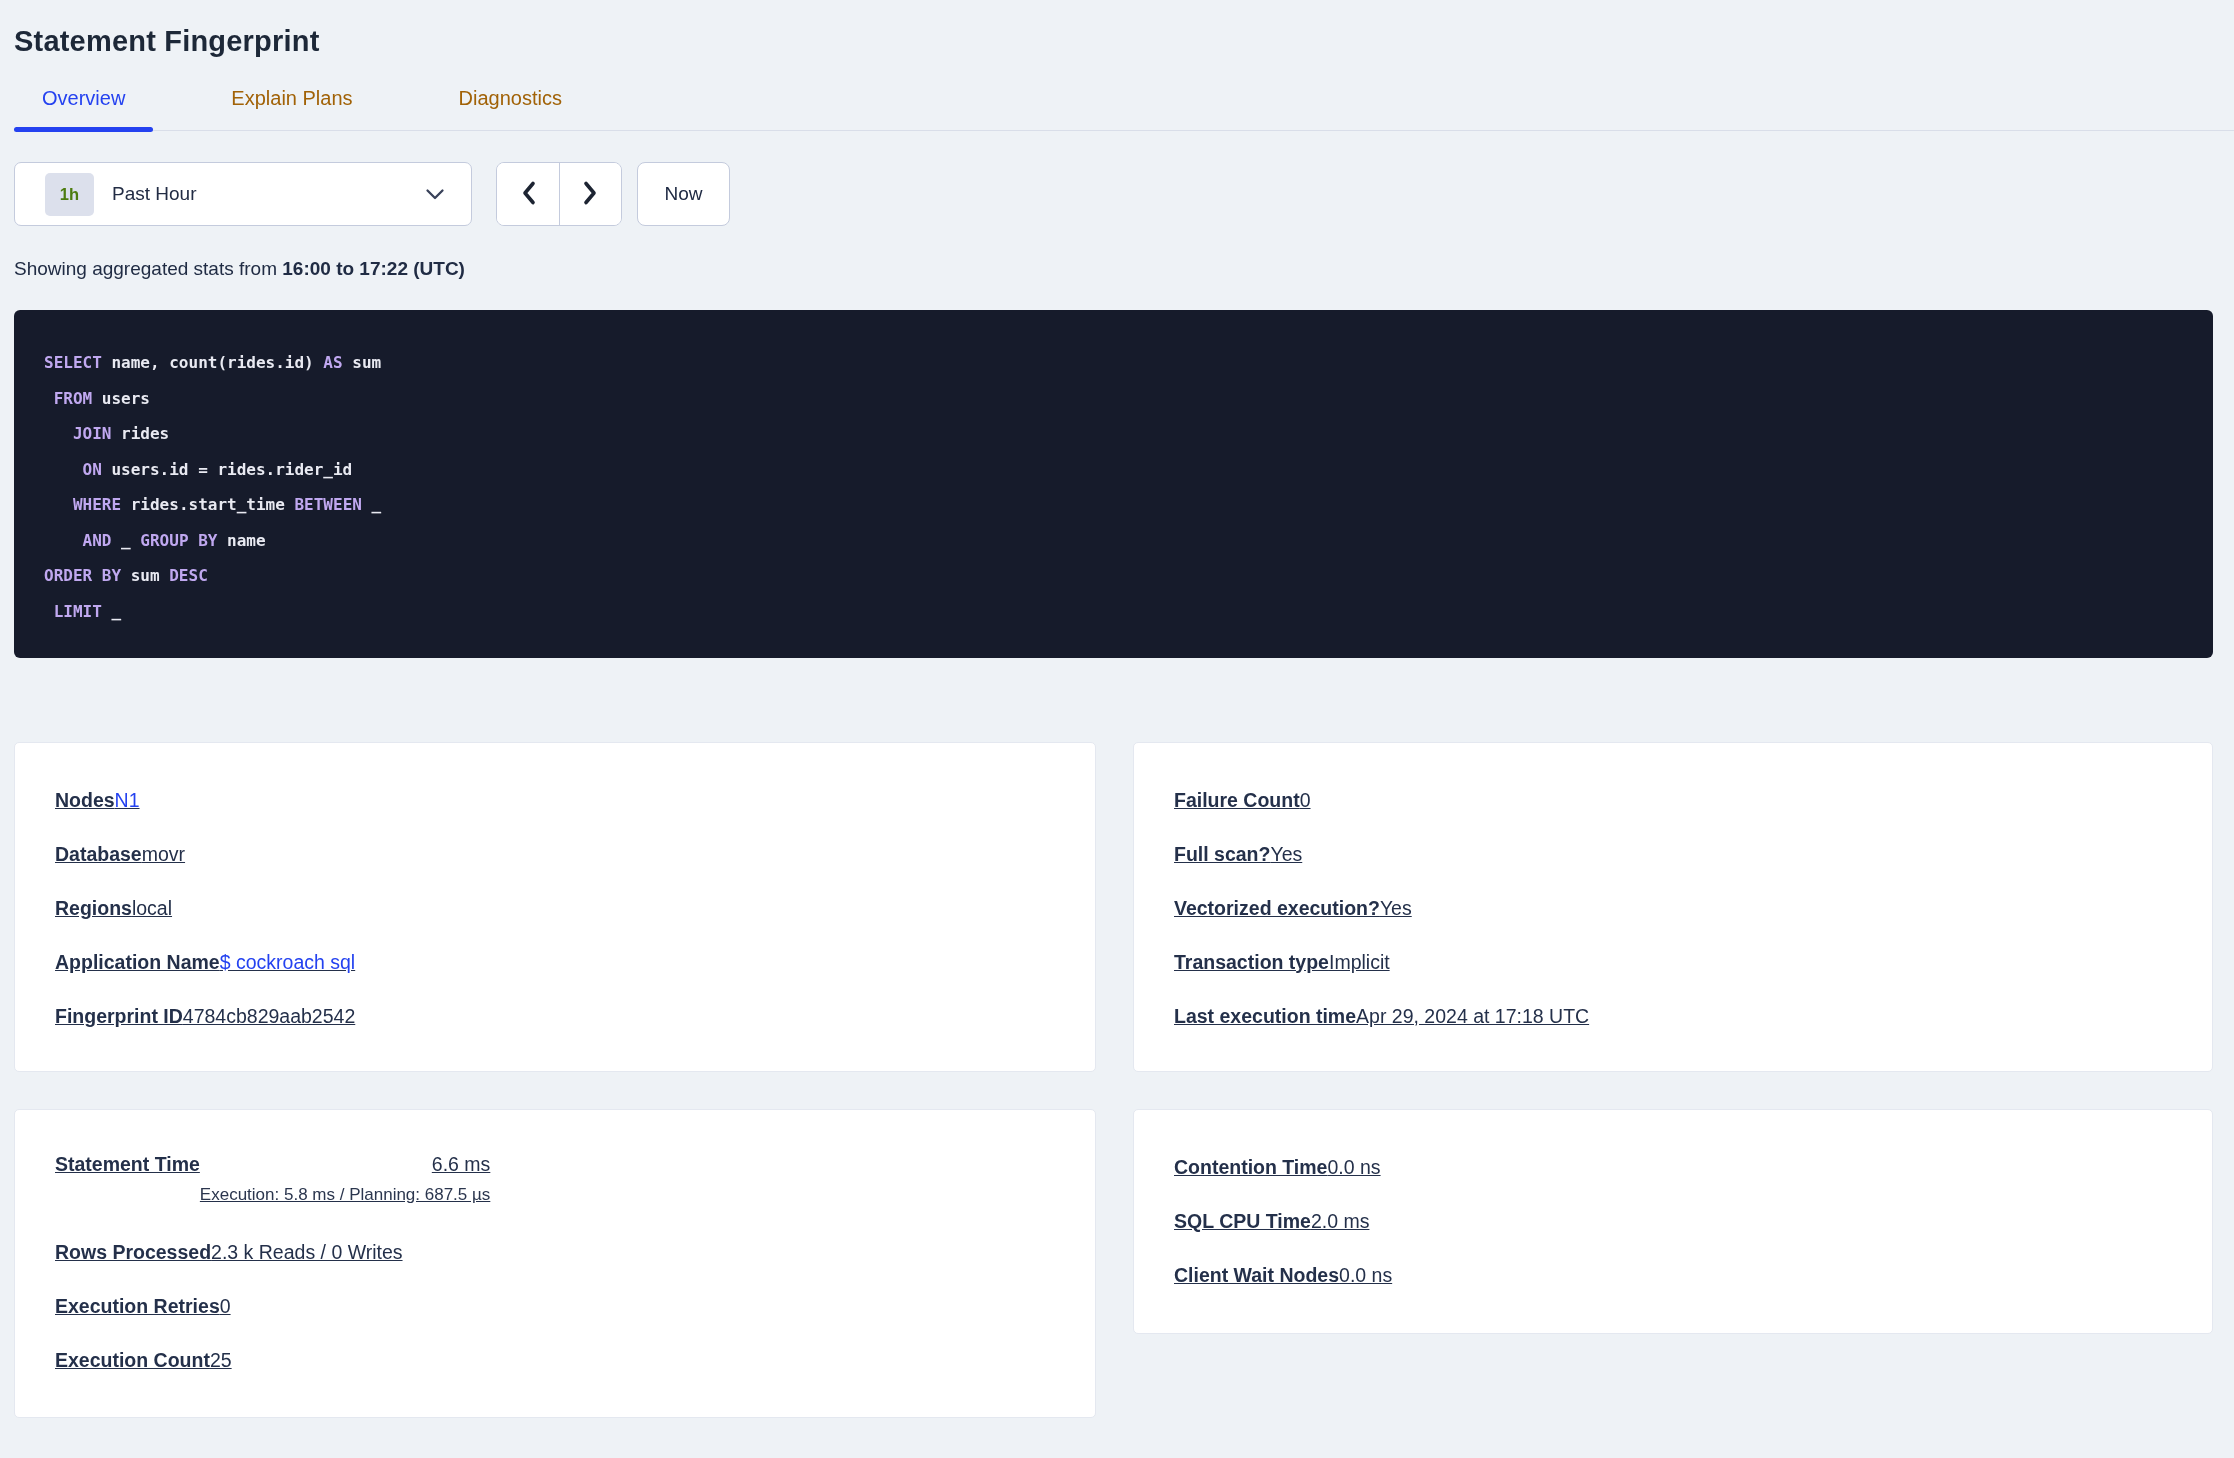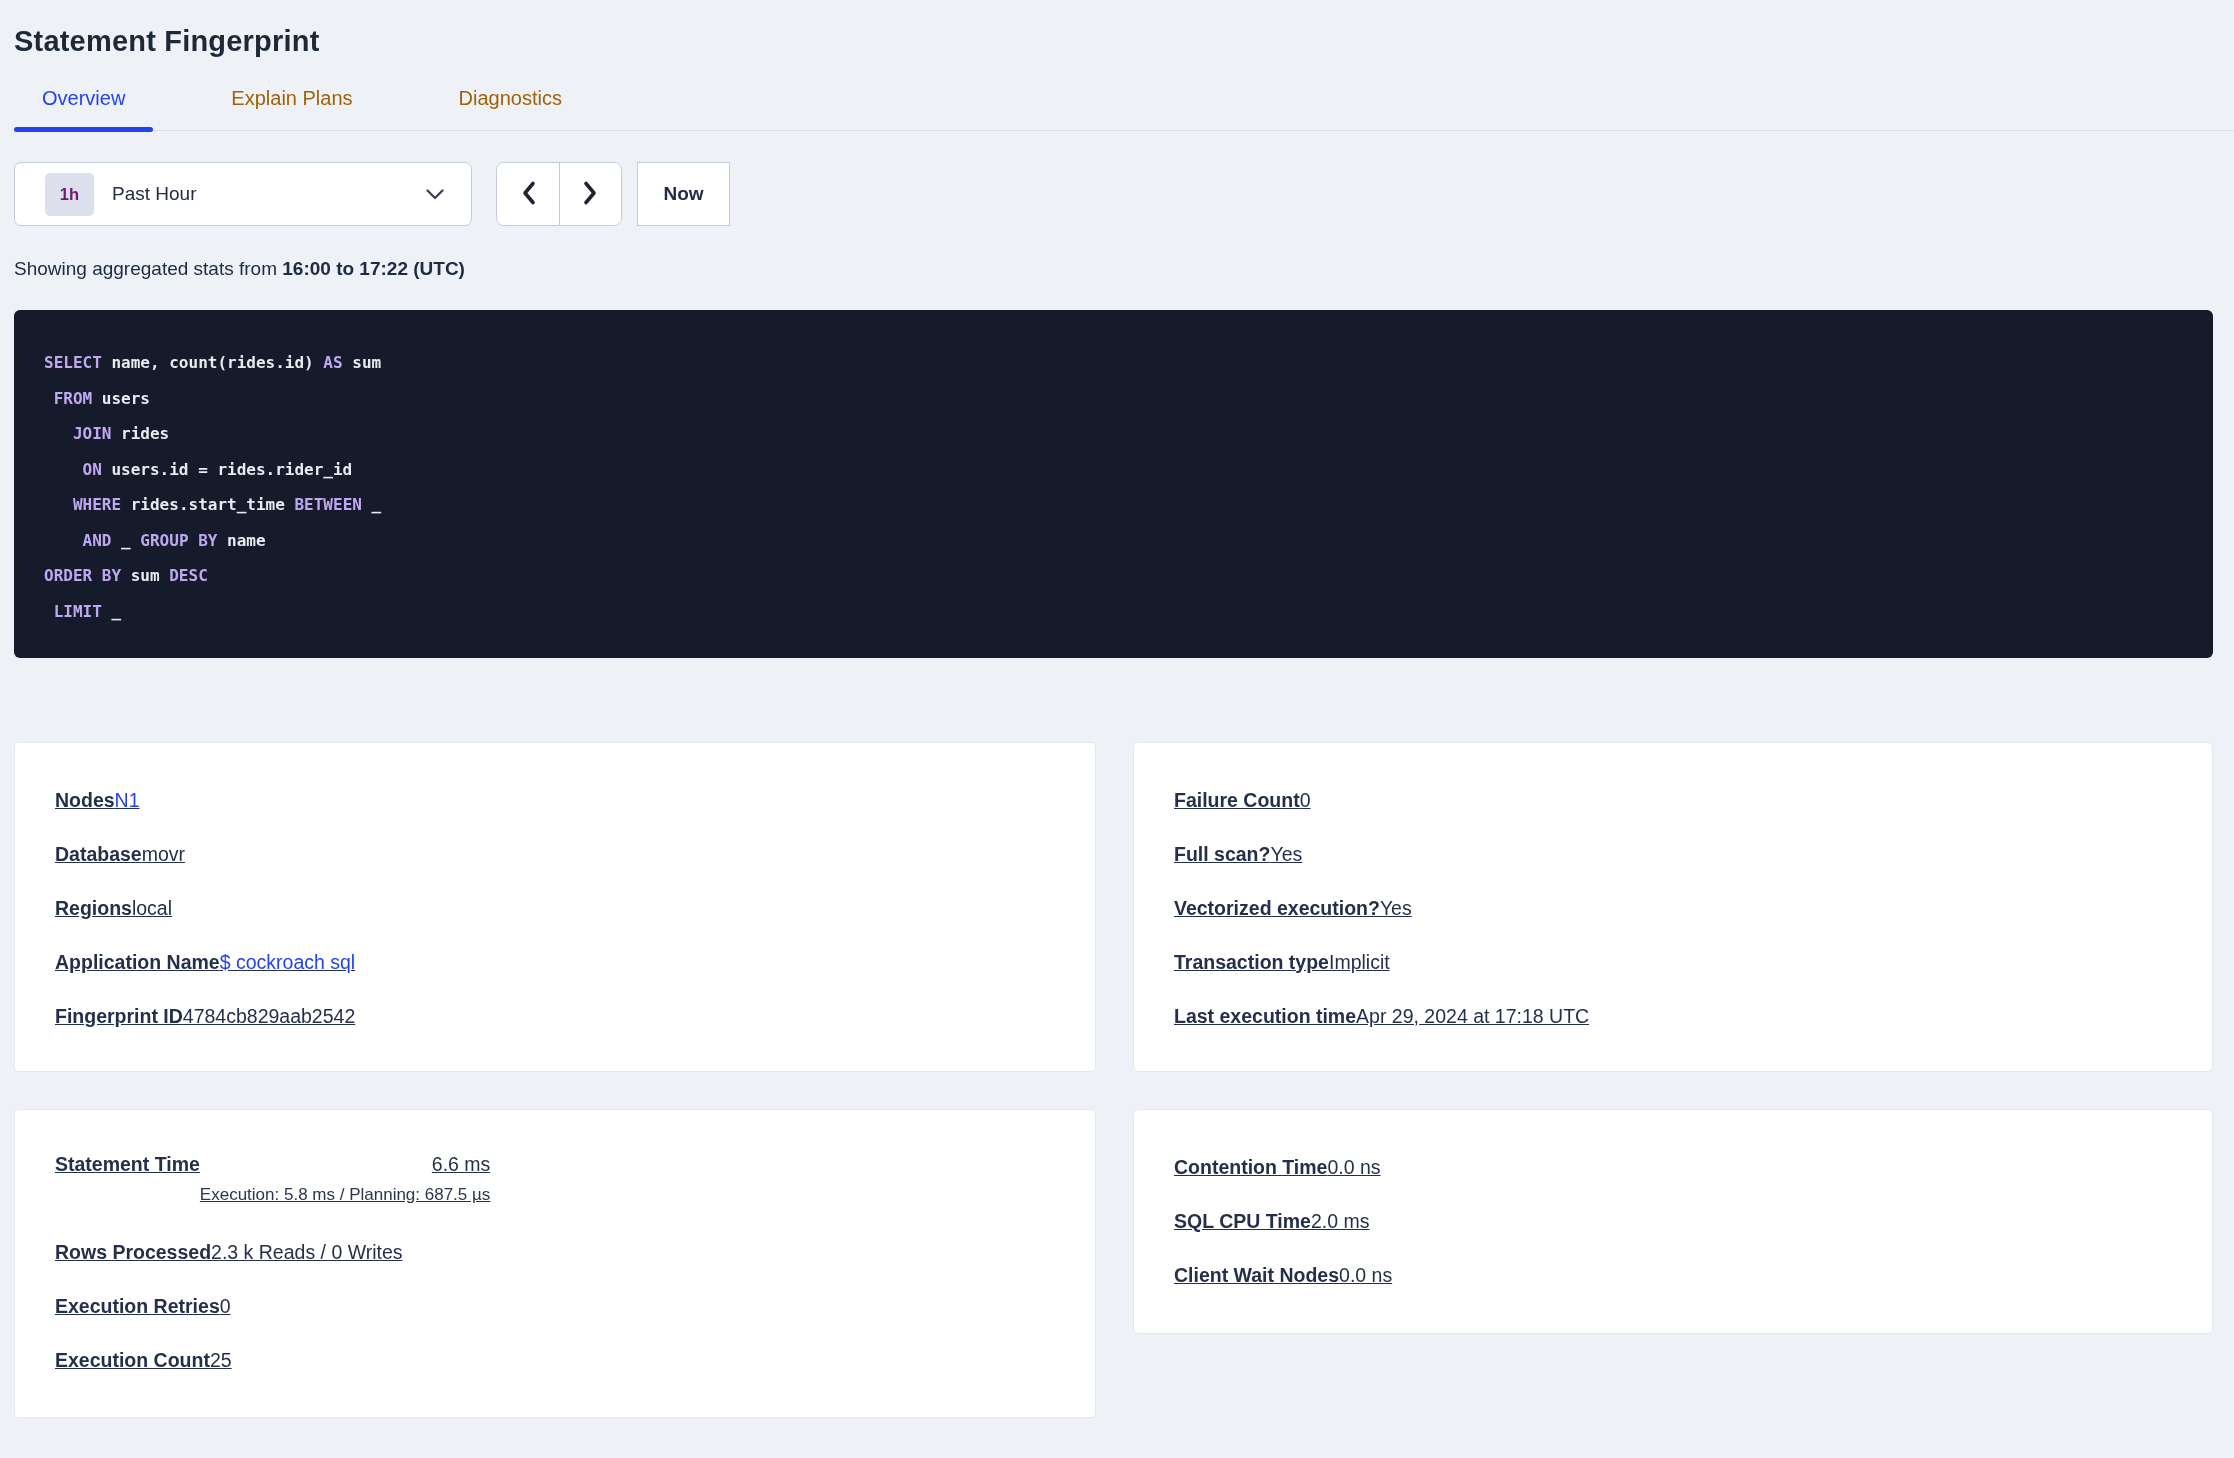--- a/index.html
+++ b/index.html
@@ -60,21 +60,21 @@
     border-radius:7px;
     display:flex;align-items:center;
     padding:0 26px 0 30px;
     cursor:pointer;
   }
   .time-badge{
     min-width:49px;height:43px;
     background:var(--badge-bg);
     border-radius:5px;
     display:flex;align-items:center;justify-content:center;
-    font-size:16.5px;font-weight:700;color:#701a75;
+    font-size:16.5px;font-weight:700;color:#4d7c0f;
   }
   .time-label{margin-left:18px;font-size:19px;color:#222c44;}
   .time-dropdown .chev{margin-left:auto;display:flex;}
 
   .nav-group{
     display:flex;margin-left:24px;
     background:var(--panel);
     border:1px solid var(--btn-border);
     border-radius:8px;
     overflow:hidden;
@@ -84,23 +84,23 @@
     width:62px;height:100%;
     display:flex;align-items:center;justify-content:center;
     background:var(--panel);border:none;cursor:pointer;
   }
   .nav-btn + .nav-btn{border-left:1px solid var(--btn-border);}
   .now-btn{
     margin-left:15px;
     width:93px;height:64px;
     background:var(--panel);
     border:1px solid var(--btn-border);
-    border-radius:0;
+    border-radius:8px;
     font-family:"Liberation Sans",sans-serif;
-    font-size:19px;font-weight:700;color:#202b44;
+    font-size:19px;font-weight:400;color:#202b44;
     cursor:pointer;
   }
 
   
   .caption{margin-top:32px;font-size:19px;color:#202c44;}
   .caption b{font-weight:700;}
 
   
   .sql-box{
     margin-top:30px;

